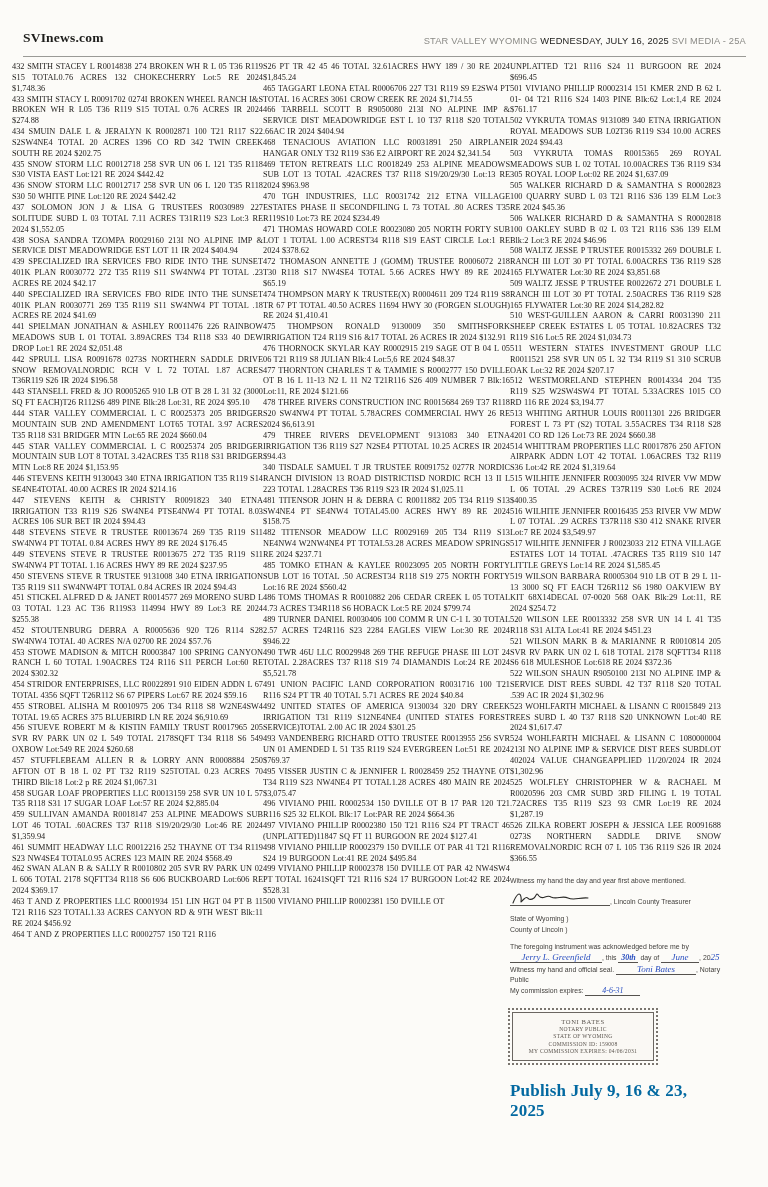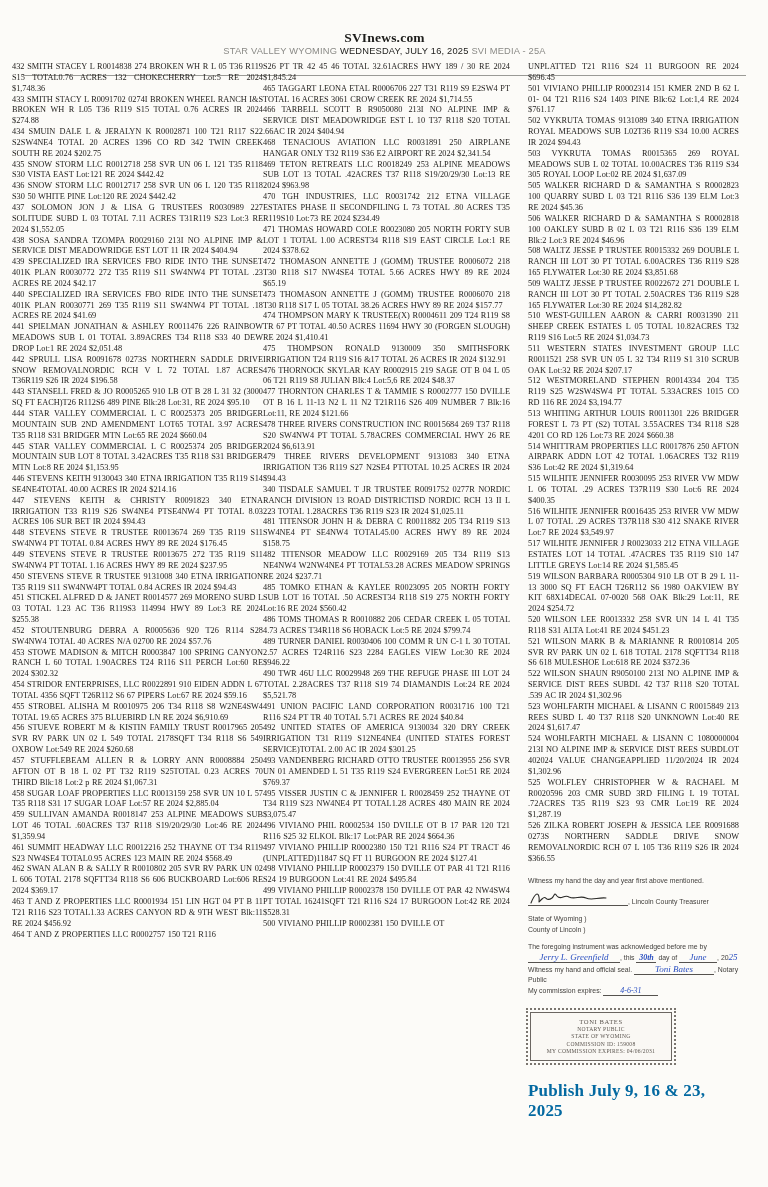--- a/index.html
+++ b/index.html
@@ -1,31 +1,31 @@
 <!DOCTYPE html>
 <html><head>
 <meta charset="utf-8">
 <style>
   html,body{margin:0;padding:0;}
   .page{width:768px;height:1187px;background:#fcfbf8;position:relative;overflow:hidden;
         font-family:"Liberation Serif",serif;}
   
   .header{position:absolute;top:30px;left:23px;right:22px;display:flex;
-          justify-content:space-between;align-items:center;
-          border-bottom:1px solid #9a9a96;padding-bottom:19px;flex-direction:column;}
+          justify-content:space-between;align-items:flex-end;
+          border-bottom:1px solid #9a9a96;padding-bottom:10px;}
   .site{font-family:"Liberation Serif",serif;font-weight:bold;font-size:13.5px;color:#1d1d1b;letter-spacing:0.2px;}
   .hdr-right{font-family:"Liberation Sans",sans-serif;font-size:9.3px;color:#8a8a86;
              letter-spacing:0.2px;font-weight:normal;}
   .hdr-right .dark{color:#1d1d1b;}
   
   .columns{position:absolute;top:62px;left:12px;display:flex;}
   .col{display:block;}
   .col.c1{width:251px;}
   .col.c2{width:247px;}
-  .col.c3{width:211px;margin-left:18px;}
+  .col.c3{width:211px;}
   .entry{font-size:8.3px;line-height:10.85px;margin:0;color:#1e1c1a;
          text-align:justify;word-spacing:0.4px;}
   
   .affidavit{margin-top:12px;font-family:"Liberation Sans",sans-serif;
              font-size:6.9px;line-height:9px;color:#413f3c;}
   .aff-line{margin:0 0 2px 0;}
   .hand{font-family:"Liberation Serif",serif;font-style:italic;color:#2a4fc0;font-size:9px;}
   .hand.small{font-size:8px;}
   .uline{display:inline-block;border-bottom:1px solid #55524e;text-align:center;vertical-align:baseline;}
   .sig-row{display:flex;align-items:flex-end;margin:4px 0 6px 0;}
@@ -91,21 +91,20 @@
 
     <div class="col c2">
         <p class="entry">S26 PT TR 42 45 46 TOTAL 32.61ACRES HWY 189 / 30 RE 2024 $1,845.24</p>
         <p class="entry">465 TAGGART LEONA ETAL R0006706 227 T31 R119 S9 E2SW4 PT TOTAL 16 ACRES 3061 CROW CREEK RE 2024 $1,714.55</p>
         <p class="entry">466 TARBELL SCOTT B R9050080 213I NO ALPINE IMP &amp; SERVICE DIST MEADOWRIDGE EST L 10 T37 R118 S20 TOTAL .66AC IR 2024 $404.94</p>
         <p class="entry">468 TENACIOUS AVIATION LLC R0031891 250 AIRPLANE HANGAR ONLY T32 R119 S36 E2 AIRPORT RE 2024 $2,341.54</p>
         <p class="entry">469 TETON RETREATS LLC R0018249 253 ALPINE MEADOWS SUB LOT 13 TOTAL .42ACRES T37 R118 S19/20/29/30 Lot:13 RE 2024 $963.98</p>
         <p class="entry">470 TGH INDUSTRIES, LLC R0031742 212 ETNA VILLAGE ESTATES PHASE II SECONDFILING L 73 TOTAL .80 ACRES T35 R119S10 Lot:73 RE 2024 $234.49</p>
         <p class="entry">471 THOMAS HOWARD COLE R0023080 205 NORTH FORTY SUB LOT 1 TOTAL 1.00 ACREST34 R118 S19 EAST CIRCLE Lot:1 RE 2024 $378.62</p>
         <p class="entry">472 THOMASON ANNETTE J (GOMM) TRUSTEE R0006072 218 T30 R118 S17 NW4SE4 TOTAL 5.66 ACRES HWY 89 RE 2024 $65.19</p>
-        <p class="entry">473 THOMASON ANNETTE J (GOMM) TRUSTEE R0006070 218 T30 R118 S17 L 05 TOTAL 38.26 ACRES HWY 89 RE 2024 $157.77</p>
         <p class="entry">474 THOMPSON MARY K TRUSTEE(X) R0004611 209 T24 R119 S8 TR 67 PT TOTAL 40.50 ACRES 11694 HWY 30 (FORGEN SLOUGH) RE 2024 $1,410.41</p>
         <p class="entry">475 THOMPSON RONALD 9130009 350 SMITHSFORK IRRIGATION T24 R119 S16 &amp;17 TOTAL 26 ACRES IR 2024 $132.91</p>
         <p class="entry">476 THORNOCK SKYLAR KAY R0002915 219 SAGE OT B 04 L 05 06 T21 R119 S8 JULIAN Blk:4 Lot:5,6 RE 2024 $48.37</p>
         <p class="entry">477 THORNTON CHARLES T &amp; TAMMIE S R0002777 150 DVILLE OT B 16 L 11-13 N2 L 11 N2 T21R116 S26 409 NUMBER 7 Blk:16 Lot:11, RE 2024 $121.66</p>
         <p class="entry">478 THREE RIVERS CONSTRUCTION INC R0015684 269 T37 R118 S20 SW4NW4 PT TOTAL 5.78ACRES COMMERCIAL HWY 26 RE 2024 $6,613.91</p>
         <p class="entry">479 THREE RIVERS DEVELOPMENT 9131083 340 ETNA IRRIGATION T36 R119 S27 N2SE4 PTTOTAL 10.25 ACRES IR 2024 $94.43</p>
         <p class="entry">340 TISDALE SAMUEL T JR TRUSTEE R0091752 0277R NORDIC RANCH DIVISION 13 ROAD DISTRICTISD NORDIC RCH 13 II L 223 TOTAL 1.28ACRES T36 R119 S23 IR 2024 $1,025.11</p>
         <p class="entry">481 TITENSOR JOHN H &amp; DEBRA C R0011882 205 T34 R119 S13 SW4NE4 PT SE4NW4 TOTAL45.00 ACRES HWY 89 RE 2024 $158.75</p>
         <p class="entry">482 TITENSOR MEADOW LLC R0029169 205 T34 R119 S13 NE4NW4 W2NW4NE4 PT TOTAL53.28 ACRES MEADOW SPRINGS RE 2024 $237.71</p>
         <p class="entry">485 TOMKO ETHAN &amp; KAYLEE R0023095 205 NORTH FORTY SUB LOT 16 TOTAL .50 ACREST34 R118 S19 275 NORTH FORTY Lot:16 RE 2024 $560.42</p>
@@ -131,21 +130,21 @@
           <p class="entry">503 VYKRUTA TOMAS R0015365 269 ROYAL MEADOWS SUB L 02 TOTAL 10.00ACRES T36 R119 S34 305 ROYAL LOOP Lot:02 RE 2024 $1,637.09</p>
           <p class="entry">505 WALKER RICHARD D &amp; SAMANTHA S R0002823 100 QUARRY SUBD L 03 T21 R116 S36 139 ELM Lot:3 RE 2024 $45.36</p>
           <p class="entry">506 WALKER RICHARD D &amp; SAMANTHA S R0002818 100 OAKLEY SUBD B 02 L 03 T21 R116 S36 139 ELM Blk:2 Lot:3 RE 2024 $46.96</p>
           <p class="entry">508 WALTZ JESSE P TRUSTEE R0015332 269 DOUBLE L RANCH III LOT 30 PT TOTAL 6.00ACRES T36 R119 S28 165 FLYWATER Lot:30 RE 2024 $3,851.68</p>
           <p class="entry">509 WALTZ JESSE P TRUSTEE R0022672 271 DOUBLE L RANCH III LOT 30 PT TOTAL 2.50ACRES T36 R119 S28 165 FLYWATER Lot:30 RE 2024 $14,282.82</p>
           <p class="entry">510 WEST-GUILLEN AARON &amp; CARRI R0031390 211 SHEEP CREEK ESTATES L 05 TOTAL 10.82ACRES T32 R119 S16 Lot:5 RE 2024 $1,034.73</p>
           <p class="entry">511 WESTERN STATES INVESTMENT GROUP LLC R0011521 258 SVR UN 05 L 32 T34 R119 S1 310 SCRUB OAK Lot:32 RE 2024 $207.17</p>
           <p class="entry">512 WESTMORELAND STEPHEN R0014334 204 T35 R119 S25 W2SW4SW4 PT TOTAL 5.33ACRES 1015 CO RD 116 RE 2024 $3,194.77</p>
           <p class="entry">513 WHITING ARTHUR LOUIS R0011301 226 BRIDGER FOREST L 73 PT (S2) TOTAL 3.55ACRES T34 R118 S28 4201 CO RD 126 Lot:73 RE 2024 $660.38</p>
           <p class="entry">514 WHITTRAM PROPERTIES LLC R0017876 250 AFTON AIRPARK ADDN LOT 42 TOTAL 1.06ACRES T32 R119 S36 Lot:42 RE 2024 $1,319.64</p>
-          <p class="entry">515 WILHITE JENNIFER R0030095 253 RIVER VW MDW L 06 TOTAL .29 ACRES T37R119 S30 Lot:6 RE 2024 $400.35</p>
+          <p class="entry">515 WILHITE JENNIFER R0030095 324 RIVER VW MDW L 06 TOTAL .29 ACRES T37R119 S30 Lot:6 RE 2024 $400.35</p>
           <p class="entry">516 WILHITE JENNIFER R0016435 253 RIVER VW MDW L 07 TOTAL .29 ACRES T37R118 S30 412 SNAKE RIVER Lot:7 RE 2024 $3,549.97</p>
           <p class="entry">517 WILHITE JENNIFER J R0023033 212 ETNA VILLAGE ESTATES LOT 14 TOTAL .47ACRES T35 R119 S10 147 LITTLE GREYS Lot:14 RE 2024 $1,585.45</p>
           <p class="entry">519 WILSON BARBARA R0005304 910 LB OT B 29 L 11- 13 3000 SQ FT EACH T26R112 S6 1980 OAKVIEW BY KIT 68X14DECAL 07-0020 568 OAK Blk:29 Lot:11, RE 2024 $254.72</p>
           <p class="entry">520 WILSON LEE R0013332 258 SVR UN 14 L 41 T35 R118 S31 ALTA Lot:41 RE 2024 $451.23</p>
           <p class="entry">521 WILSON MARK B &amp; MARIANNE R R0010814 205 SVR RV PARK UN 02 L 618 TOTAL 2178 SQFTT34 R118 S6 618 MULESHOE Lot:618 RE 2024 $372.36</p>
           <p class="entry">522 WILSON SHAUN R9050100 213I NO ALPINE IMP &amp; SERVICE DIST REES SUBDL 42 T37 R118 S20 TOTAL .539 AC IR 2024 $1,302.96</p>
           <p class="entry">523 WOHLFARTH MICHAEL &amp; LISANN C R0015849 213 REES SUBD L 40 T37 R118 S20 UNKNOWN Lot:40 RE 2024 $1,617.47</p>
           <p class="entry">524 WOHLFARTH MICHAEL &amp; LISANN C 1080000004 213I NO ALPINE IMP &amp; SERVICE DIST REES SUBDLOT 402024 VALUE CHANGEAPPLIED 11/20/2024 IR 2024 $1,302.96</p>
           <p class="entry">525 WOLFLEY CHRISTOPHER W &amp; RACHAEL M R0020596 203 CMR SUBD 3RD FILING L 19 TOTAL .72ACRES T35 R119 S23 93 CMR Lot:19 RE 2024 $1,287.19</p>
           <p class="entry">526 ZILKA ROBERT JOSEPH &amp; JESSICA LEE R0091688 0273S NORTHERN SADDLE DRIVE SNOW REMOVALNORDIC RCH 07 L 105 T36 R119 S26 IR 2024 $366.55</p>

